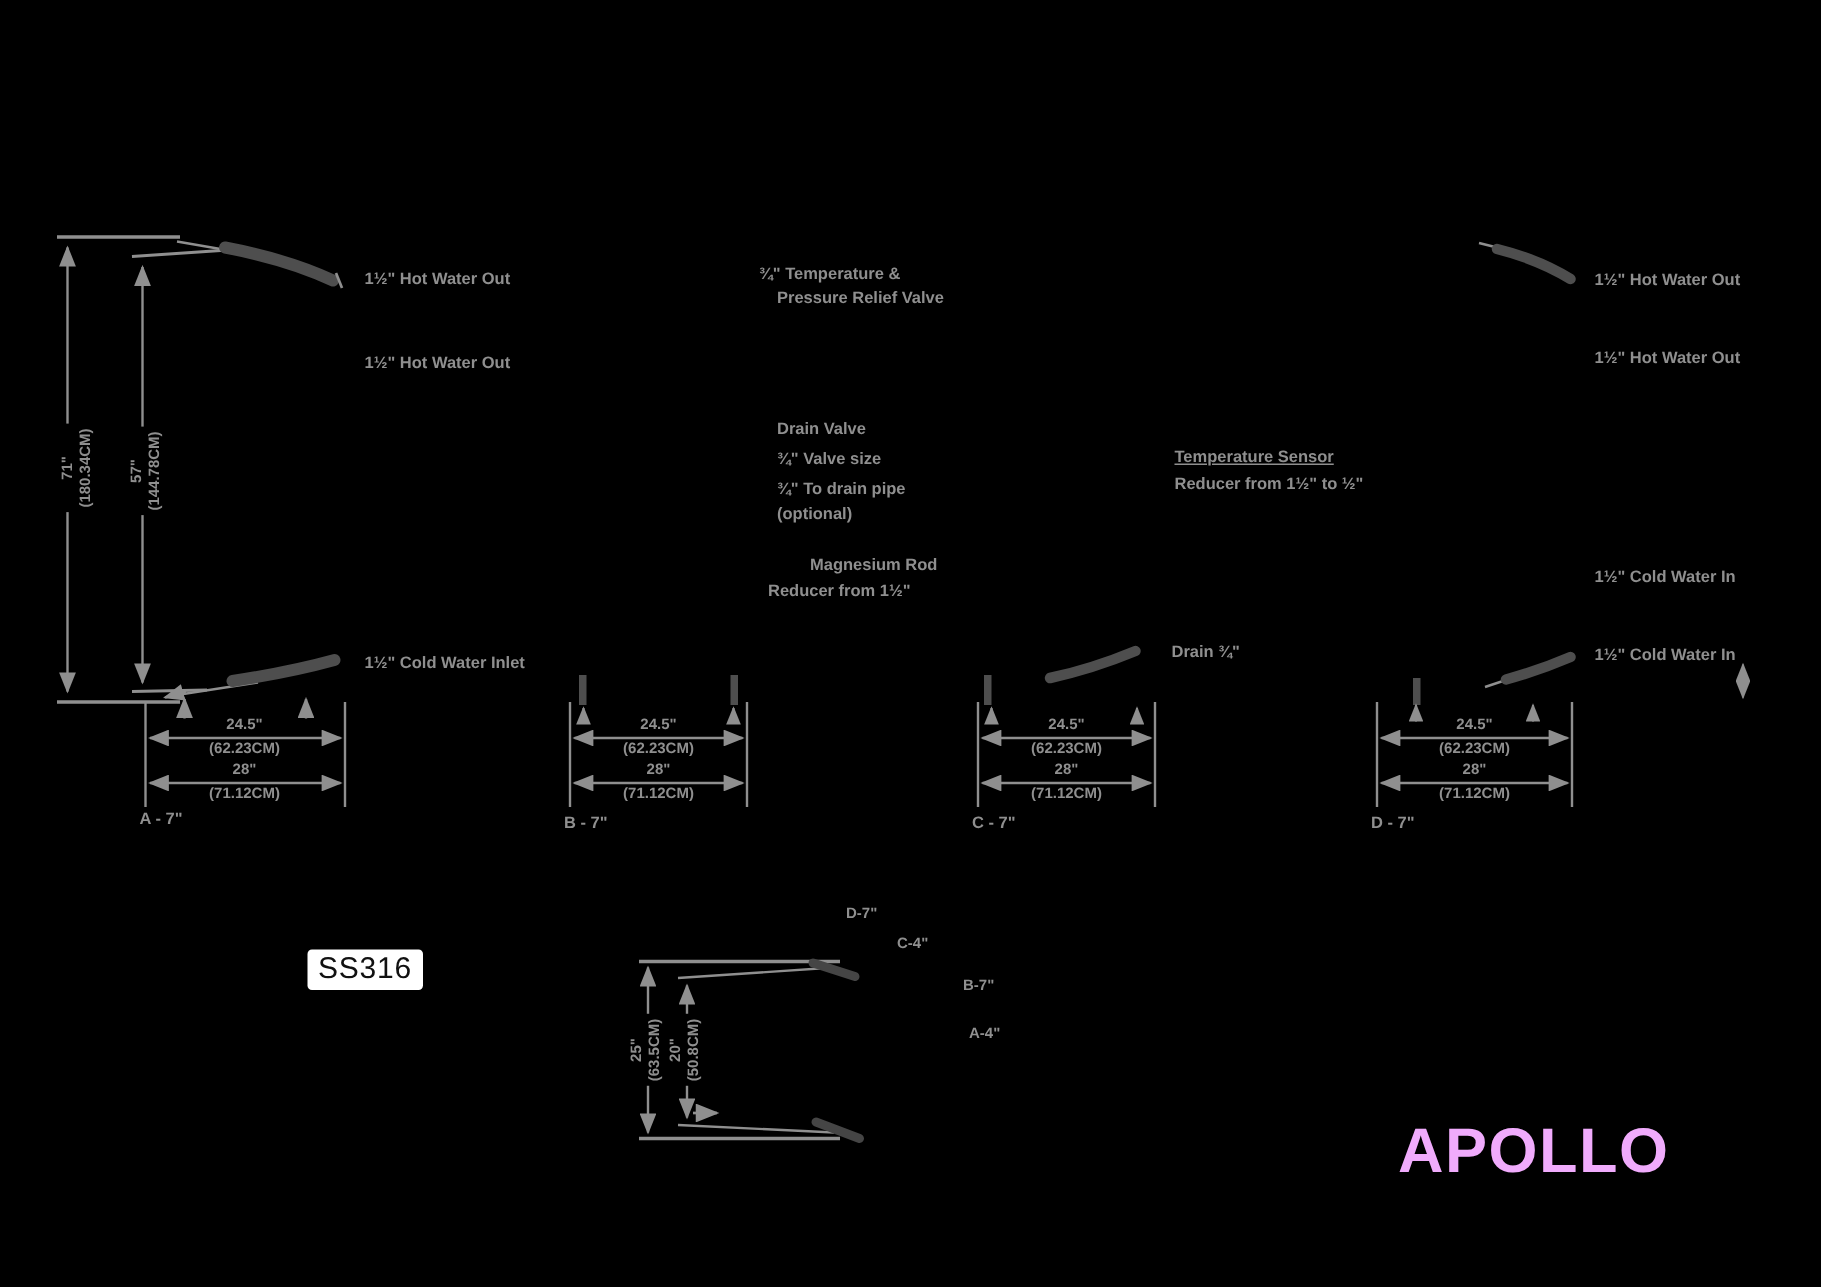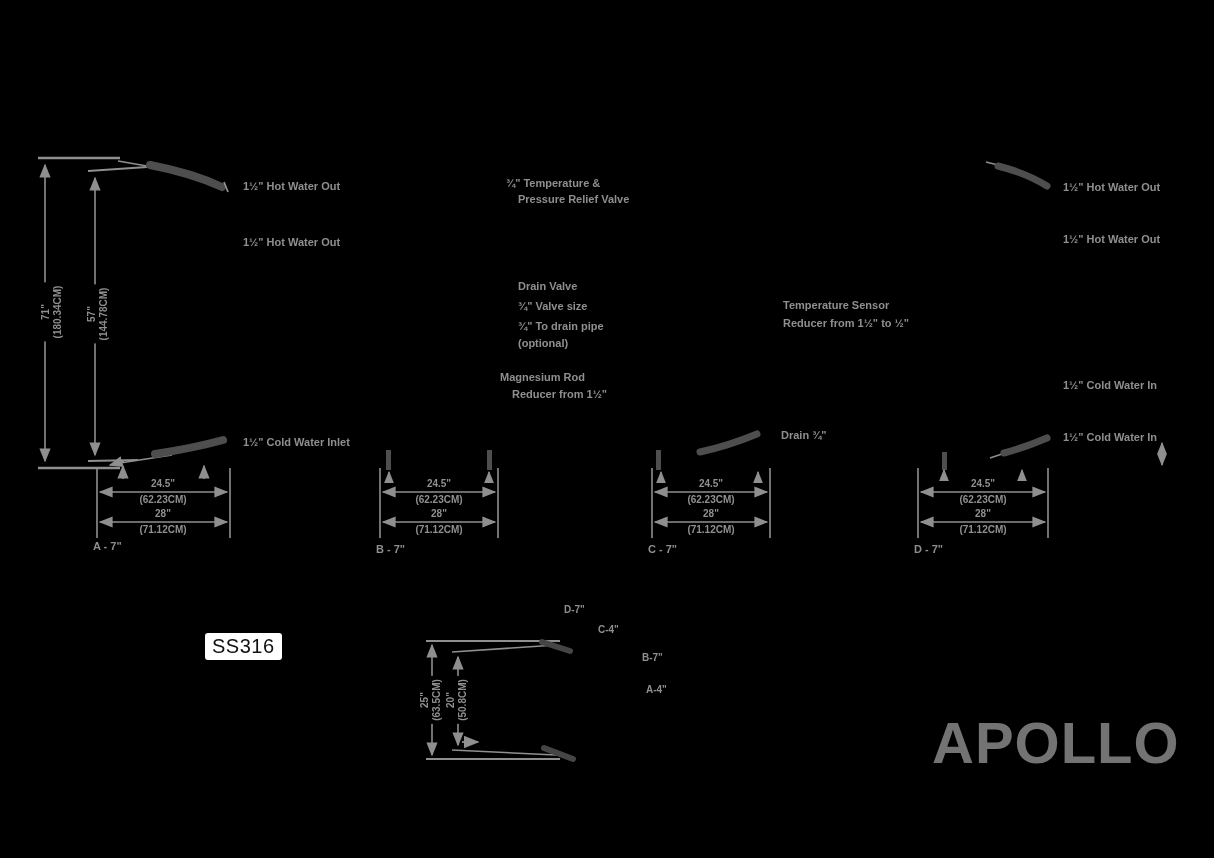--- a/index.html
+++ b/index.html
@@ -8,21 +8,21 @@
   svg.layer{position:absolute;left:0;top:0;}
   .lbl{position:absolute;color:#8f8f8f;font-weight:bold;font-size:11px;white-space:nowrap;line-height:1.1;}
   .dimtxt{position:absolute;color:#8f8f8f;font-weight:bold;font-size:10px;white-space:nowrap;
           transform:translateX(-50%);text-align:center;line-height:1;}
   .callout{position:absolute;color:#8f8f8f;font-weight:bold;font-size:10px;white-space:nowrap;}
   .rot{position:absolute;color:#8f8f8f;font-weight:bold;font-size:10px;white-space:nowrap;
        transform:translate(-50%,-50%) rotate(-90deg);text-align:center;background:#000;
        padding:2px 3px;line-height:1.2;}
   .badge{position:absolute;background:#fff;color:#111;border-radius:3px;font-size:20px;
          line-height:27px;height:27px;padding:0 7px;letter-spacing:0.5px;}
-  .brand{position:absolute;color:#737373;font-size:58px;font-weight:bold;letter-spacing:1px;line-height:1;}
+  .brand{position:absolute;color:#f0abfc;font-size:42px;font-weight:bold;letter-spacing:1px;line-height:1;margin-top:32px;}
 </style>
 </head>
 <body>
 
 <div class="stage">
 
   <svg class="layer" width="1214" height="858">
     <defs>
       <marker id="arr" viewBox="0 0 10 8" refX="9" refY="4" markerWidth="9" markerHeight="7" orient="auto-start-reverse">
         <path d="M0,0L10,4L0,8Z" fill="#8f8f8f"></path>
@@ -123,25 +123,25 @@
     <div>57"</div>
     <div>(144.78CM)</div>
   </div>
 
   <div class="lbl" style="left:506px;top:177px;">¾" Temperature &amp;</div>
   <div class="lbl" style="left:518px;top:193px;">Pressure Relief Valve</div>
   <div class="lbl" style="left:518px;top:280px;text-align:right;">Drain Valve</div>
   <div class="lbl" style="left:518px;top:300px;">¾" Valve size</div>
   <div class="lbl" style="left:518px;top:320px;">¾" To drain pipe</div>
   <div class="lbl" style="left:518px;top:337px;">(optional)</div>
-  <div class="lbl" style="left:500px;top:371px;">Magnesium Rod</div>
+  <div class="lbl" style="left:540px;top:371px;">Magnesium Rod</div>
   <div class="lbl" style="left:512px;top:388px;">Reducer from 1½"</div>
   <div class="lbl" style="left:781px;top:429px;">Drain ¾"</div>
 
-  <div class="lbl" style="left:783px;top:299px;">Temperature Sensor</div>
+  <div class="lbl" style="left:783px;top:299px;text-decoration:underline;">Temperature Sensor</div>
   <div class="lbl" style="left:783px;top:317px;">Reducer from 1½" to ½"</div>
   <div class="lbl" style="left:1063px;top:181px;">1½" Hot Water Out</div>
   <div class="lbl" style="left:1063px;top:233px;">1½" Hot Water Out</div>
   <div class="lbl" style="left:1063px;top:379px;">1½" Cold Water In</div>
   <div class="lbl" style="left:1063px;top:431px;">1½" Cold Water In</div>
 
   <div class="dimtxt" style="left:163px;top:479px;">24.5"</div>
   <div class="dimtxt" style="left:163px;top:495px;">(62.23CM)</div>
   <div class="dimtxt" style="left:163px;top:509px;">28"</div>
   <div class="dimtxt" style="left:163px;top:525px;">(71.12CM)</div>

